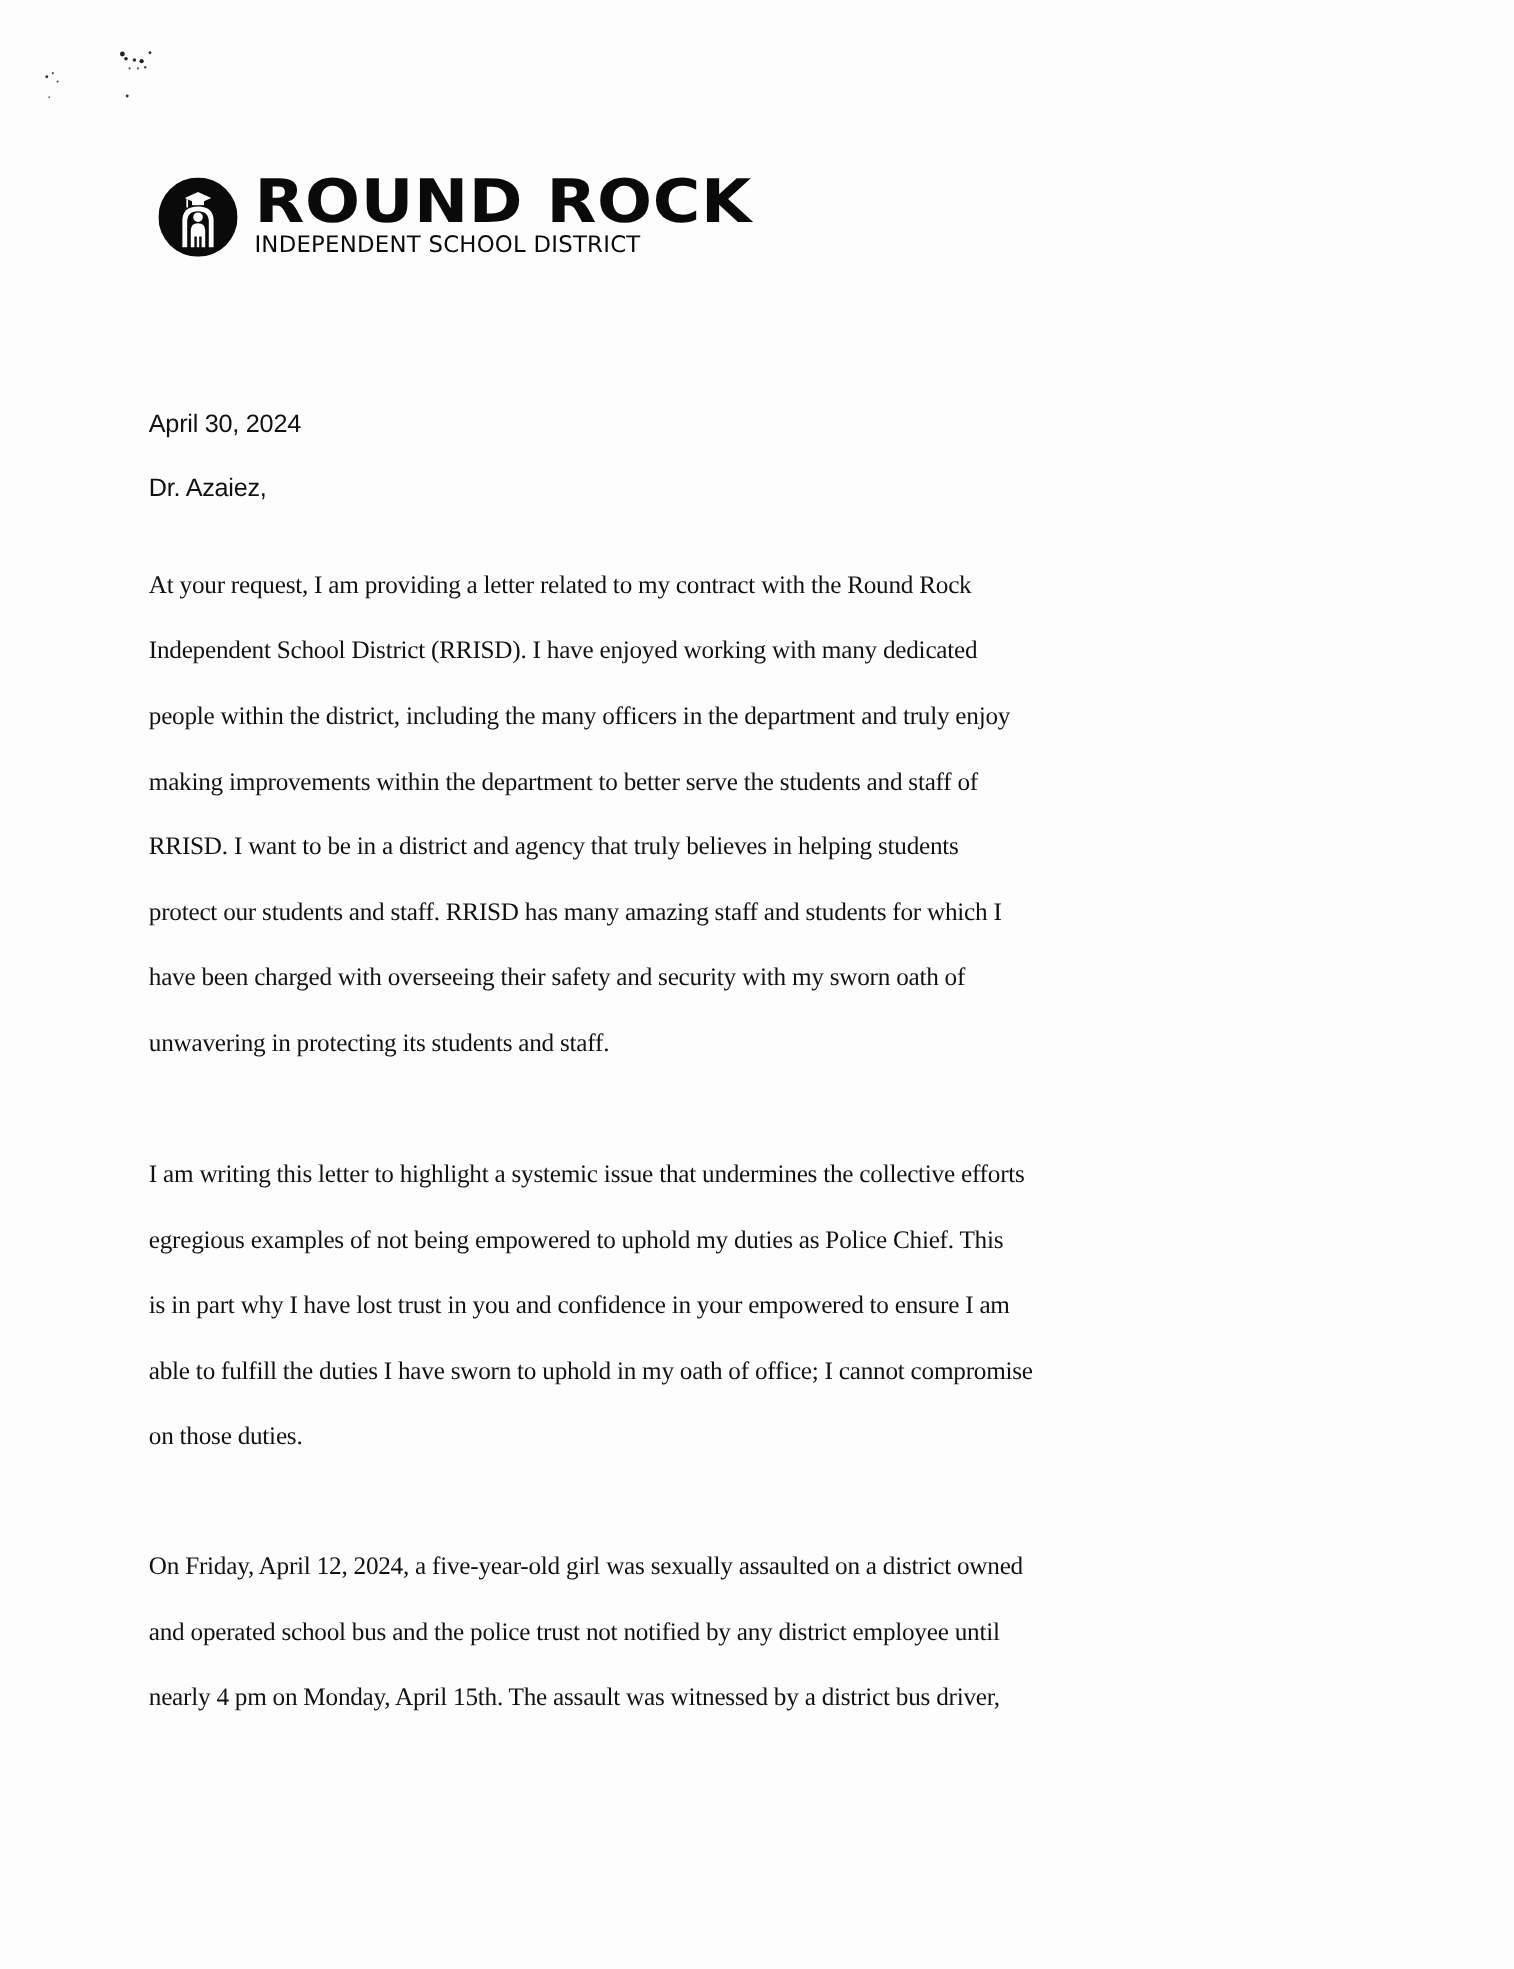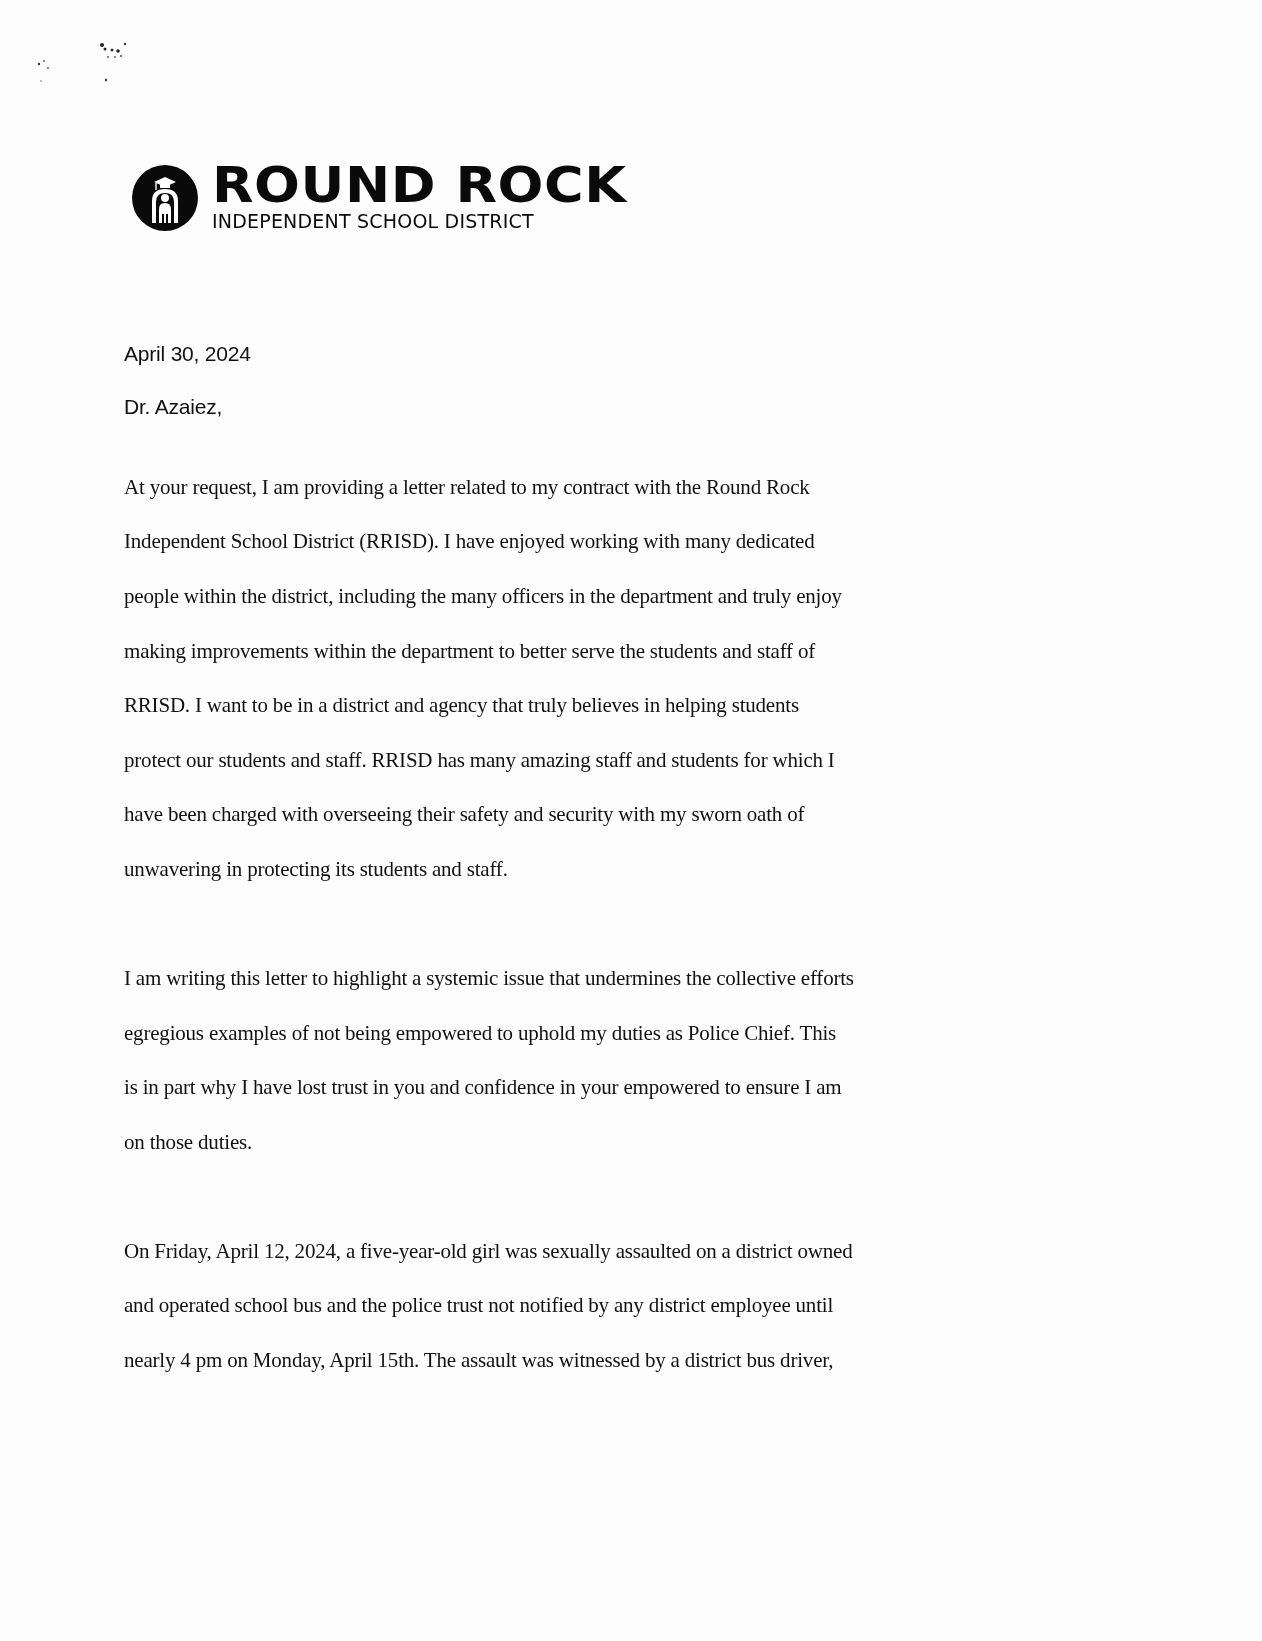--- a/index.html
+++ b/index.html
@@ -23,21 +23,21 @@
     .specks {
       position: absolute;
       left: 30px;
       top: 35px;
       width: 120px;
       height: 50px;
     }
     .letterhead {
       position: absolute;
       left: 132px;
-      top: 164px;
+      top: 147px;
       display: flex;
       align-items: center;
     }
     .logo-mark {
       width: 66px;
       height: 66px;
       margin-right: 14px;
     }
     .logo-text {
       display: flex;
@@ -130,20 +130,21 @@
       <span class="line">RRISD.  I want to be in a district and agency that truly believes in helping students</span>
       <span class="line">protect our students and staff.  RRISD has many amazing staff and students for which I</span>
       <span class="line">have been charged with overseeing their safety and security with my sworn oath of</span>
       <span class="line">unwavering in protecting its students and staff.</span>
     </p>
 
     <p class="para">
       <span class="line">I am writing this letter to highlight a systemic issue that undermines the collective efforts</span>
       <span class="line">egregious examples of not being empowered to uphold my duties as Police Chief. This</span>
       <span class="line">is in part why I have lost trust in you and confidence in your empowered to ensure I am</span>
+      <span class="line">able to fulfill the duties I have sworn to uphold in my oath of office; I cannot compromise</span>
       <span class="line">on those duties.</span>
     </p>
 
     <p class="para">
       <span class="line">On Friday, April 12, 2024, a five-year-old girl was sexually assaulted on a district owned</span>
       <span class="line">and operated school bus and the police trust not notified by any district employee until</span>
       <span class="line">nearly 4 pm on Monday, April 15th. The assault was witnessed by a district bus driver,</span>
       
       
       

